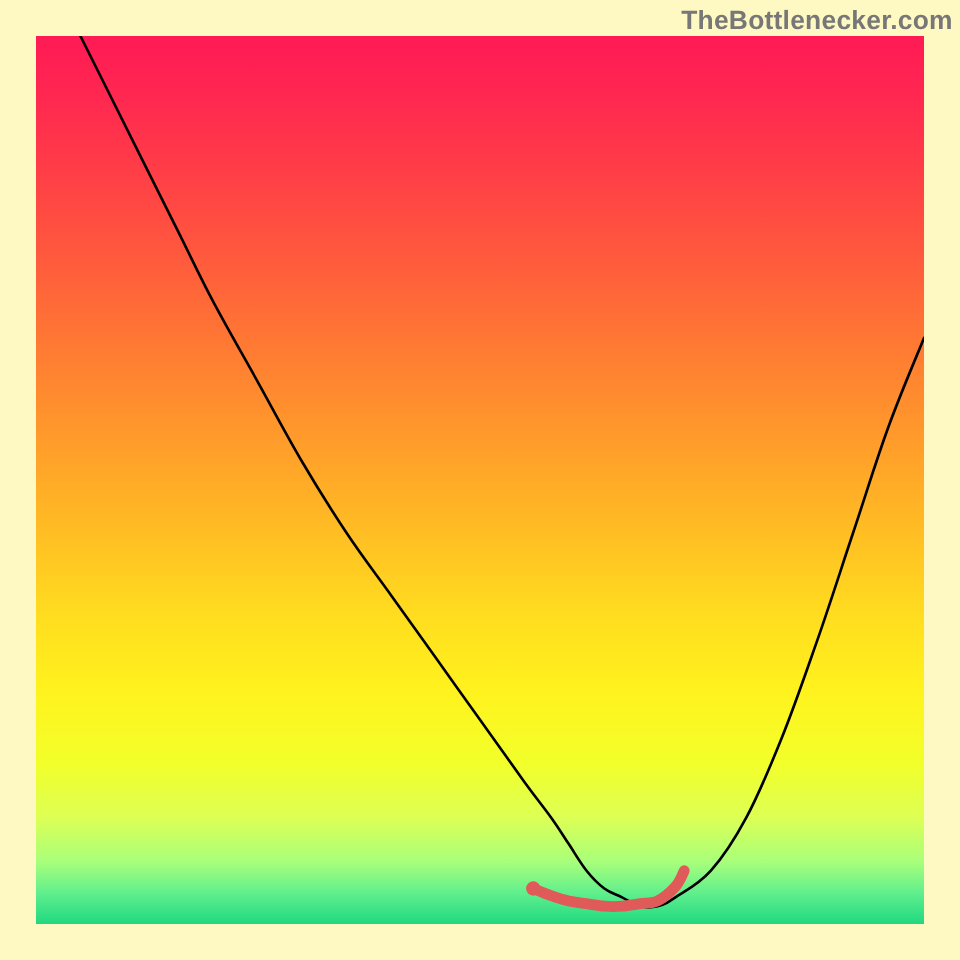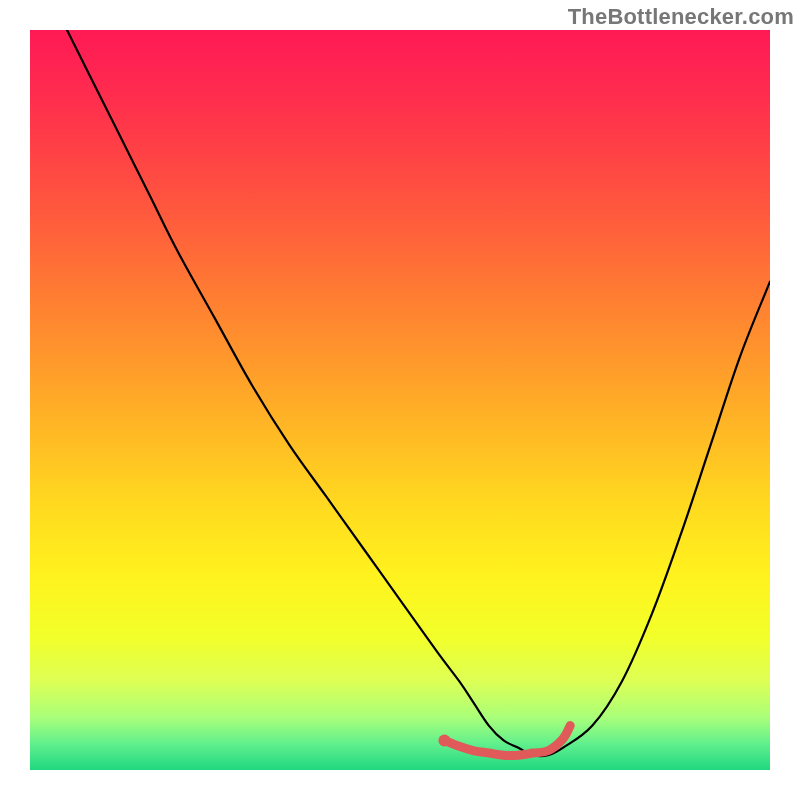--- a/index.html
+++ b/index.html
@@ -8,21 +8,21 @@
     width: 800px;
     height: 800px;
     background: #000;
     font-family: Arial, Helvetica, sans-serif;
     overflow: hidden;
   }
   .frame {
     position: relative;
     width: 800px;
     height: 800px;
-    background: #ffffff;
+    background: #fef9c3;
   }
   .plot-area {
     position: absolute;
     left: 30px;
     top: 30px;
     width: 740px;
     height: 740px;
     overflow: hidden;
   }
   .gradient-bg {

